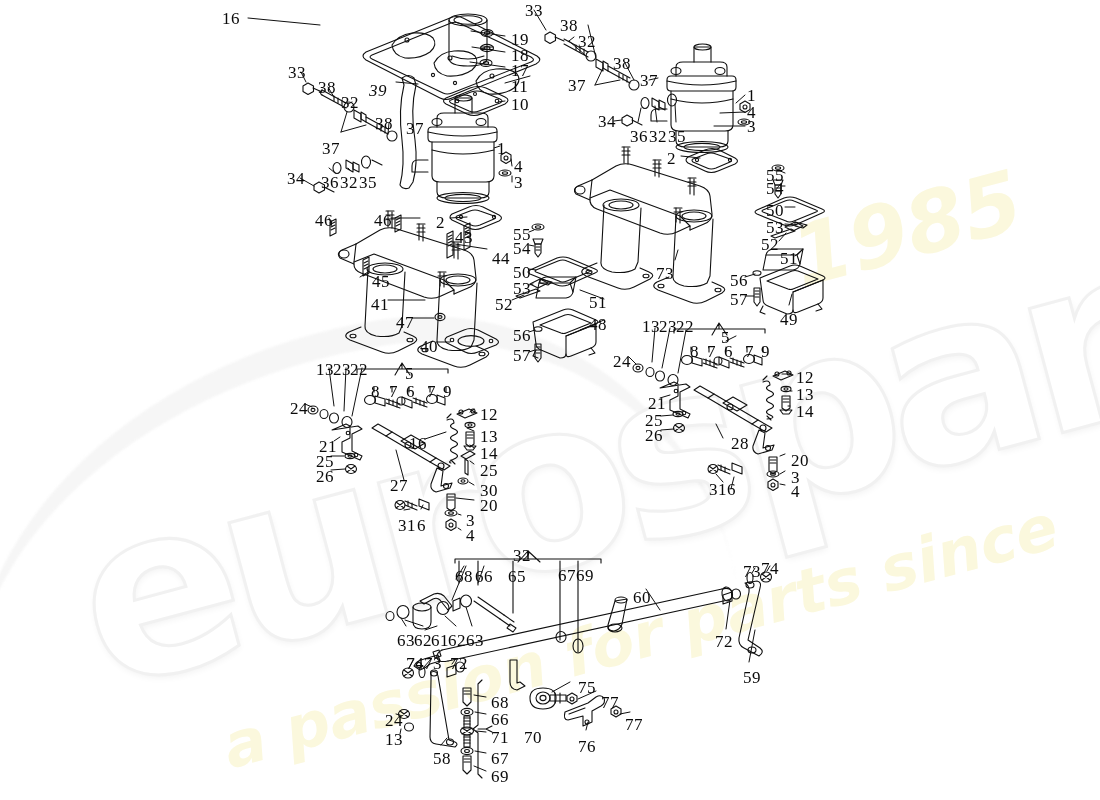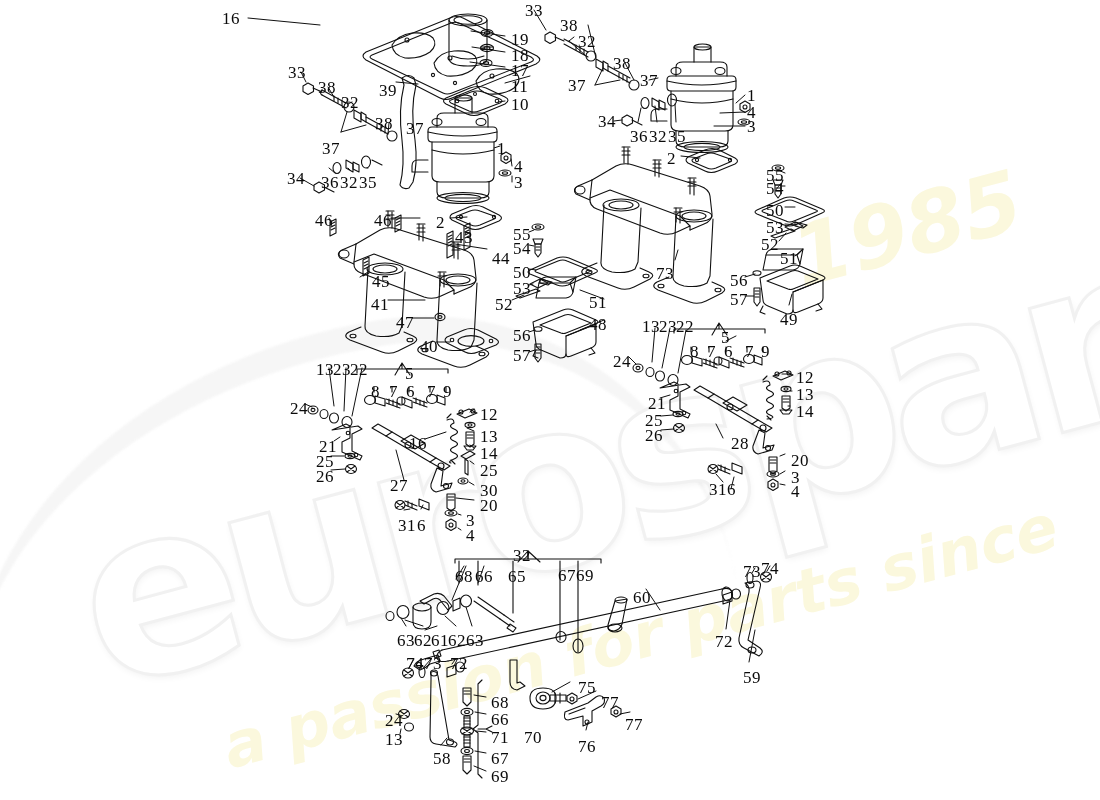--- a/index.html
+++ b/index.html
@@ -623,21 +623,21 @@
       <div class="lbl" style="left: 511px; top: 31px;">19</div>
       <div class="lbl" style="left: 578px; top: 33px;">32</div>
       <div class="lbl" style="left: 511px; top: 47px;">18</div>
       <div class="lbl" style="left: 613px; top: 55px;">38</div>
       <div class="lbl" style="left: 511px; top: 62px;">17</div>
       <div class="lbl" style="left: 511px; top: 78px;">11</div>
       <div class="lbl" style="left: 568px; top: 77px;">37</div>
       <div class="lbl" style="left: 640px; top: 72px;">37</div>
       <div class="lbl" style="left: 288px; top: 64px;">33</div>
       <div class="lbl" style="left: 318px; top: 79px;">38</div>
-      <div class="lbl" style="left: 379px; top: 82px;">39</div>
+      <div class="lbl" style="left: 369px; top: 82px; font-style: italic;">39</div>
       <div class="lbl" style="left: 341px; top: 94px;">32</div>
       <div class="lbl" style="left: 511px; top: 96px;">10</div>
       <div class="lbl" style="left: 747px; top: 87px;">1</div>
       <div class="lbl" style="left: 375px; top: 115px;">38</div>
       <div class="lbl" style="left: 747px; top: 104px;">4</div>
       <div class="lbl" style="left: 406px; top: 120px;">37</div>
       <div class="lbl" style="left: 747px; top: 118px;">3</div>
       <div class="lbl" style="left: 598px; top: 113px;">34</div>
       <div class="lbl" style="left: 630px; top: 128px;">36</div>
       <div class="lbl" style="left: 649px; top: 128px;">32</div>

